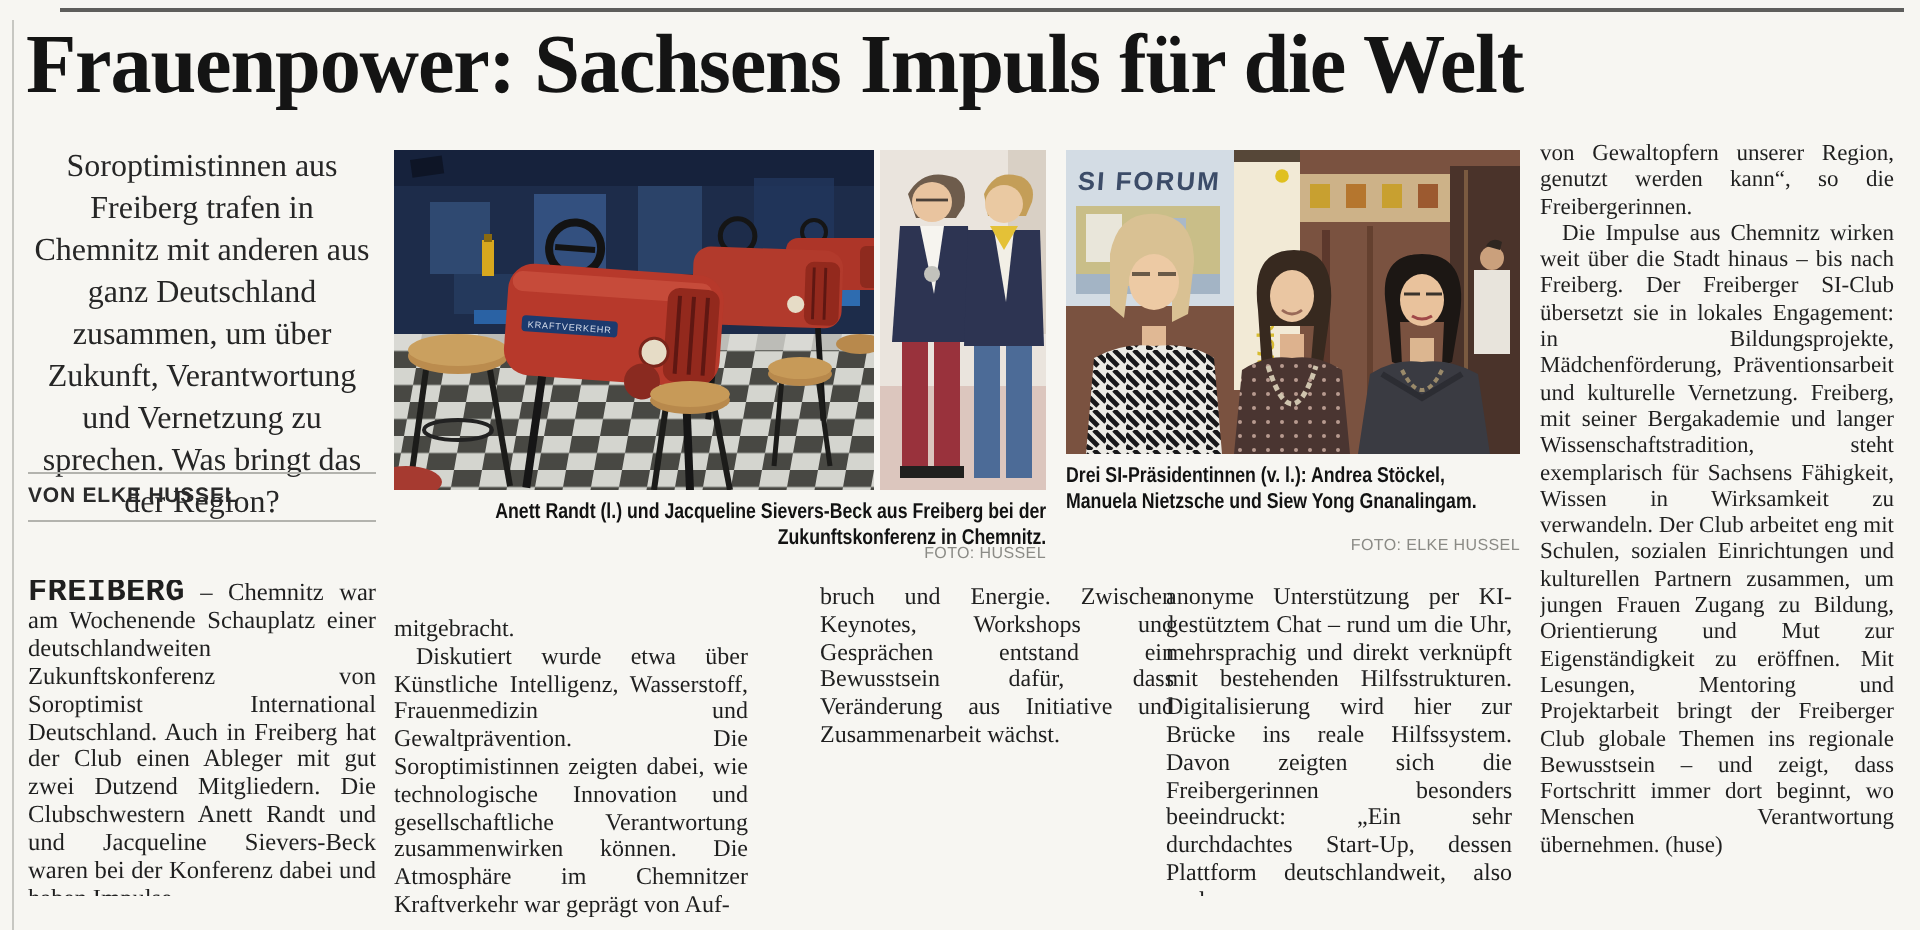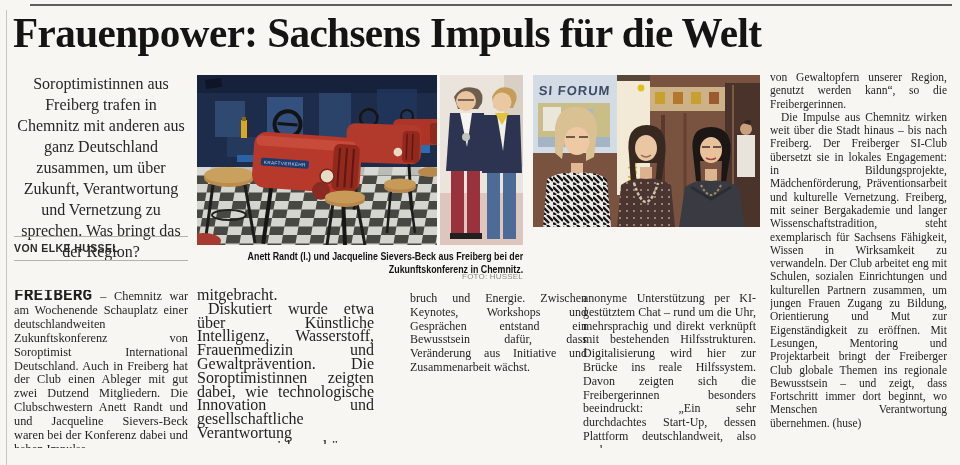--- a/index.html
+++ b/index.html
@@ -14,21 +14,21 @@
         color:#262626;text-align:center;}
   .byline-block{position:absolute;left:14px;top:236px;width:174px;
         border-top:1px solid #b3b3ae;border-bottom:1px solid #b3b3ae;
         padding:5px 0 6px 0;font-family:Liberation Sans, sans-serif;
         font-weight:bold;font-size:10.5px;letter-spacing:.4px;color:#2a2a2a;}
   .bodycol{position:absolute;text-align:justify;overflow:hidden;
         -webkit-hyphens:auto;hyphens:auto;}
   .bodycol p{margin:0;}
   .bodycol p + p{text-indent:11px;}
   .col1{left:14px;top:290px;width:174px;height:158px;font-size:12.3px;line-height:13.9px;}
-  .col2{left:197px;top:288px;width:177px;height:156px;font-size:16px;line-height:13.8px;}
+  .col2{left:197px;top:308px;width:177px;height:156px;font-size:12px;line-height:13.8px;}
   .col3{left:390px;top:292px;width:177px;height:156px;font-size:12px;line-height:13.8px;margin-left:20px;}
   .col4{left:583px;top:292px;width:173px;height:156px;font-size:12px;line-height:13.8px;}
   .col5{left:770px;top:71px;width:177px;height:376px;font-size:11.5px;line-height:13.3px;font-family:Liberation Serif, serif;}
   .lead-in{font-family:Liberation Mono, monospace;font-weight:bold;font-size:16px;
         letter-spacing:.2px;}
   .photo{position:absolute;overflow:hidden;}
   .photo1{left:197px;top:75px;width:326px;height:170px;display:flex;gap:3px;background:#f7f6f2;}
   .photo2{left:533px;top:75px;width:227px;height:152px;}
   .caption{position:absolute;color:#121212;}
   .caption1{left:197px;top:250px;width:326px;height:32px;text-align:right;}
@@ -232,20 +232,24 @@
         <path d="M173 83 q5 3 10 0" stroke="#a0касного" stroke-width="0" fill="none"></path>
         <path d="M173 83 q5 3 10 0" stroke="#a04848" stroke-width="1.6" fill="none"></path>
         <rect x="172" y="94" width="12" height="12" fill="#dcb690"></rect>
         <path d="M146 152 L152 112 Q164 104 178 106 Q192 104 206 112 L212 152 Z" fill="#3a3b42"></path>
         <path d="M158 112 L178 124 L198 112" stroke="#2c2d33" stroke-width="3" fill="none"></path>
         <path d="M168 110 Q178 130 188 110" stroke="#9a8a6a" stroke-width="2" fill="none" stroke-dasharray="2.5 2"></path>
       </g>
     </svg>
   </div>
 
+  <div class="caption caption2">
+    <div class="caption-inner">Drei SI-Präsidentinnen (v. l.): Andrea Stöckel, Manuela Nietzsche und Siew Yong Gnanalingam.</div>
+    <div class="credit">FOTO: ELKE HUSSEL</div>
+  </div>
 
   <div class="bodycol col1">
     <p><span class="lead-in">FREIBERG</span> <span>– Chemnitz war am Wochenende Schauplatz einer deutschlandweiten Zukunftskonferenz von Soroptimist International Deutschland. Auch in Freiberg hat der Club einen Ableger mit gut zwei Dutzend Mitgliedern. Die Clubschwestern Anett Randt und und Jacqueline Sievers-Beck waren bei der Konferenz dabei und haben Impulse</span></p>
   </div>
   <div class="bodycol col2">
       <p>mitgebracht.</p>
       <p>Diskutiert wurde etwa über Künstliche Intelligenz, Wasserstoff, Frauenmedizin und Gewaltprävention. Die Soroptimistinnen zeigten dabei, wie technologische Innovation und gesellschaftliche Verantwortung zusammenwirken können. Die Atmosphäre im Chemnitzer Kraftverkehr war geprägt von Auf-</p>
     </div>
   <div class="bodycol col3">
       <p>bruch und Energie. Zwischen Keynotes, Workshops und Gesprächen entstand ein Bewusstsein dafür, dass Veränderung aus Initiative und Zusammenarbeit wächst.</p>

